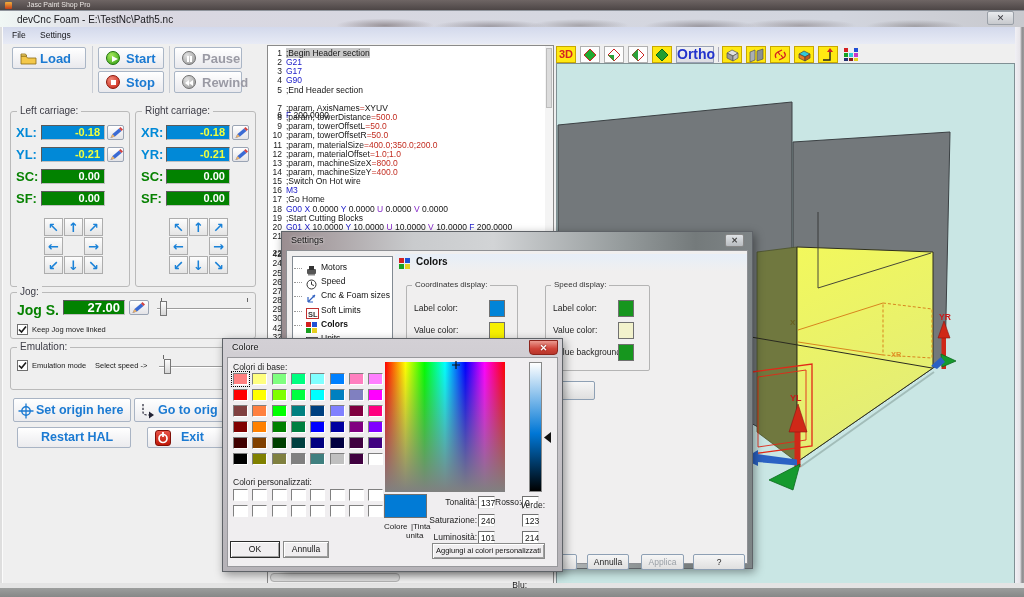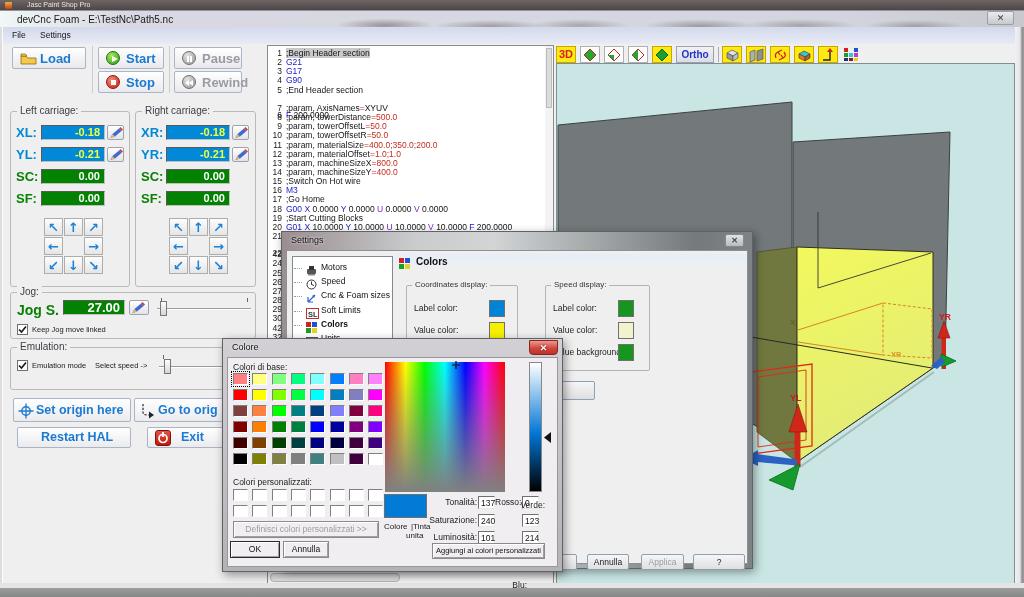--- a/index.html
+++ b/index.html
@@ -63,21 +63,21 @@
 .tg{color:#1919c8}.tu{color:#8426c8}.tr{color:#c22c20}.tc{color:#141414}
 .hl{background:#c9c9c9}
 .vscroll{position:absolute;right:0;top:0;width:8px;height:526px;background:#f4f4f4}
 .vthumb{position:absolute;right:1px;top:2px;width:6px;height:60px;background:#dcdcdc;border:1px solid #bcbcbc}
 .hscroll{position:absolute;left:0;bottom:1px;width:285px;height:12px;background:#f2f2f2;border-top:1px solid #d0d0d0}
 .hthumb{position:absolute;left:2px;top:1px;width:130px;height:9px;background:#dfdfdf;border:1px solid #b4b4b4;border-radius:4px}
 
 .tb{position:absolute;width:20px;height:17px;border:1px solid #b0b0b0;background:#fdfdfd}
 .tb.yellow{background:#ffe912;border-color:#c8a800}
 .tb svg{position:absolute;left:1px;top:0px}
-.ortho{position:absolute;width:38px;height:17px;background:linear-gradient(#f2f2f4,#dcdce2);border:1px solid #9aa2b4;color:#2233cc;font-weight:bold;font-size:10px;text-align:center;line-height:15px}
+.ortho{position:absolute;width:38px;height:17px;background:linear-gradient(#f2f2f4,#dcdce2);border:1px solid #9aa2b4;color:#2233cc;font-weight:bold;font-size:14px;text-align:center;line-height:15px}
 .tbsep{position:absolute;width:1px;height:15px;background:#aab}
 .viewport{position:absolute;left:556px;top:63px;width:459px;height:521px;background:#c9e6e4;border:1px solid #7f9094}
 
 .dlg{position:absolute;box-shadow:2px 3px 9px rgba(0,0,0,0.4);border:1px solid #5f6368}
 .dlg-title{position:absolute;left:0;top:0;width:100%;height:18px;font-size:9px;color:#111;text-shadow:0 0 3px #fff}
 .dlg-title span{position:absolute;left:9px;top:3px}
 .dlg-content{position:absolute;left:4px;top:18px;right:4px;bottom:4px;background:#f0efef;border:1px solid #8e9094}
 .xbtn{position:absolute;width:19px;height:13px;background:linear-gradient(#dfe2e5,#b8bcc0);border:1px solid #888;border-radius:2px;font-size:8px;color:#444;text-align:center;line-height:11px;font-weight:bold}
 .xbtn-red{position:absolute;width:29px;height:15px;background:linear-gradient(#eb9a90,#cf4237 60%,#b8362c);border:1px solid #8c241c;border-radius:0 0 4px 4px;color:#fff;font-size:9px;font-weight:bold;text-align:center;line-height:14px;text-shadow:0 0 2px #601008}
 
@@ -621,21 +621,20 @@
         <span class="csw" style="left: 140.1px; top: 131px; background: rgb(255, 255, 255);"></span>
         <span class="csw" style="left: 5px; top: 147px; background: rgb(255, 255, 255);"></span>
         <span class="csw" style="left: 24.3px; top: 147px; background: rgb(255, 255, 255);"></span>
         <span class="csw" style="left: 43.6px; top: 147px; background: rgb(255, 255, 255);"></span>
         <span class="csw" style="left: 62.9px; top: 147px; background: rgb(255, 255, 255);"></span>
         <span class="csw" style="left: 82.2px; top: 147px; background: rgb(255, 255, 255);"></span>
         <span class="csw" style="left: 101.5px; top: 147px; background: rgb(255, 255, 255);"></span>
         <span class="csw" style="left: 120.8px; top: 147px; background: rgb(255, 255, 255);"></span>
         <span class="csw" style="left: 140.1px; top: 147px; background: rgb(255, 255, 255);"></span>
       </div>
-    <div class="cbtn dis" style="left:5px;top:163px;width:146px;height:17px;line-height:15px">Definisci colori personalizzati &gt;&gt;</div>
     <div class="cbtn def" style="left:2px;top:183px;width:50px;height:17px;line-height:15px">OK</div>
     <div class="cbtn" style="left:55px;top:183px;width:46px;height:17px;line-height:15px">Annulla</div>
     <div class="gradfield" style="left:157px;top:4px;width:120px;height:130px"></div>
     <svg style="position:absolute;left:224px;top:3px" width="8" height="8">
         <path d="M4 0 V8 M0 4 H8" stroke="#111" stroke-width="1.2" fill="none"></path>
       </svg>
     <div class="lumbar" style="left:301px;top:4px;width:13px;height:130px"></div>
     <svg style="position:absolute;left:316px;top:74px" width="7" height="11">
         <polygon points="7,0 7,11 0,5.5" fill="#111"></polygon>
       </svg>

